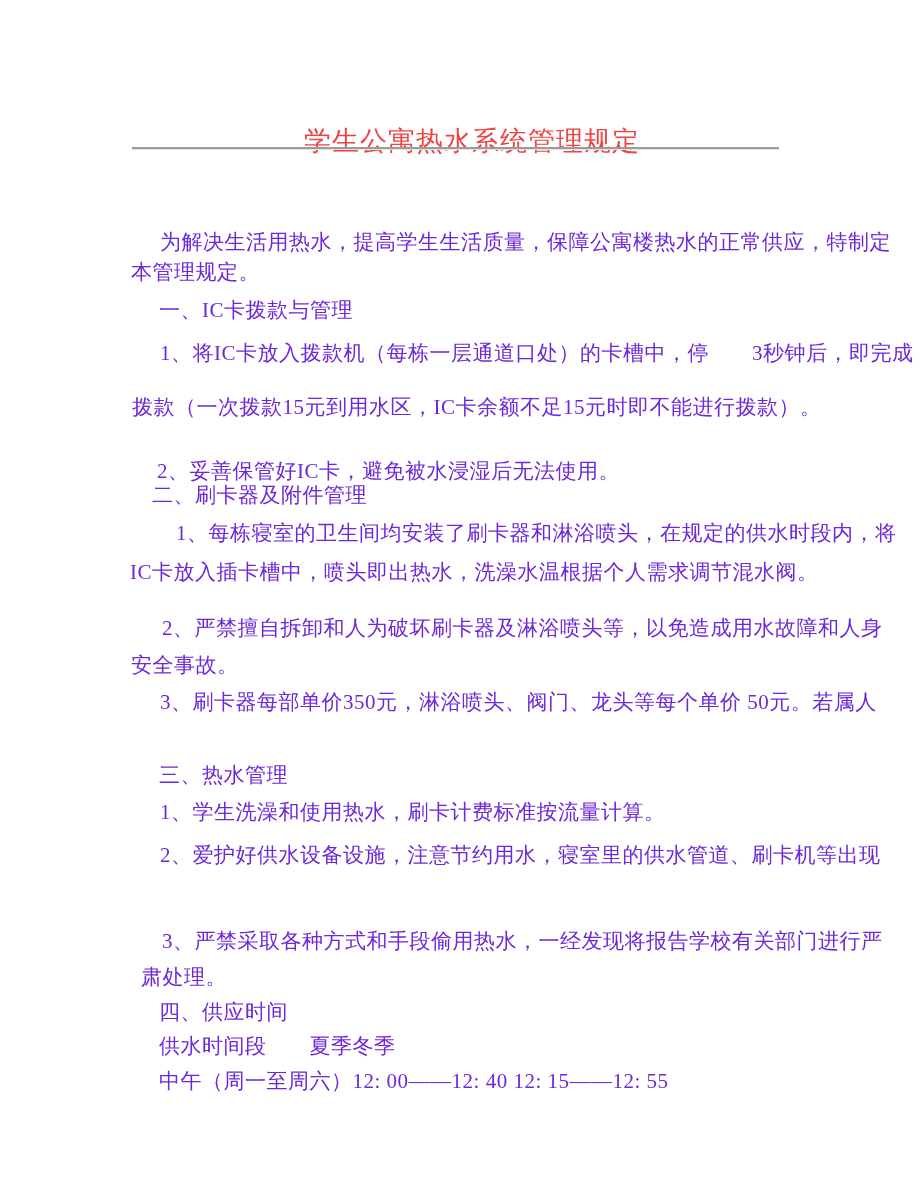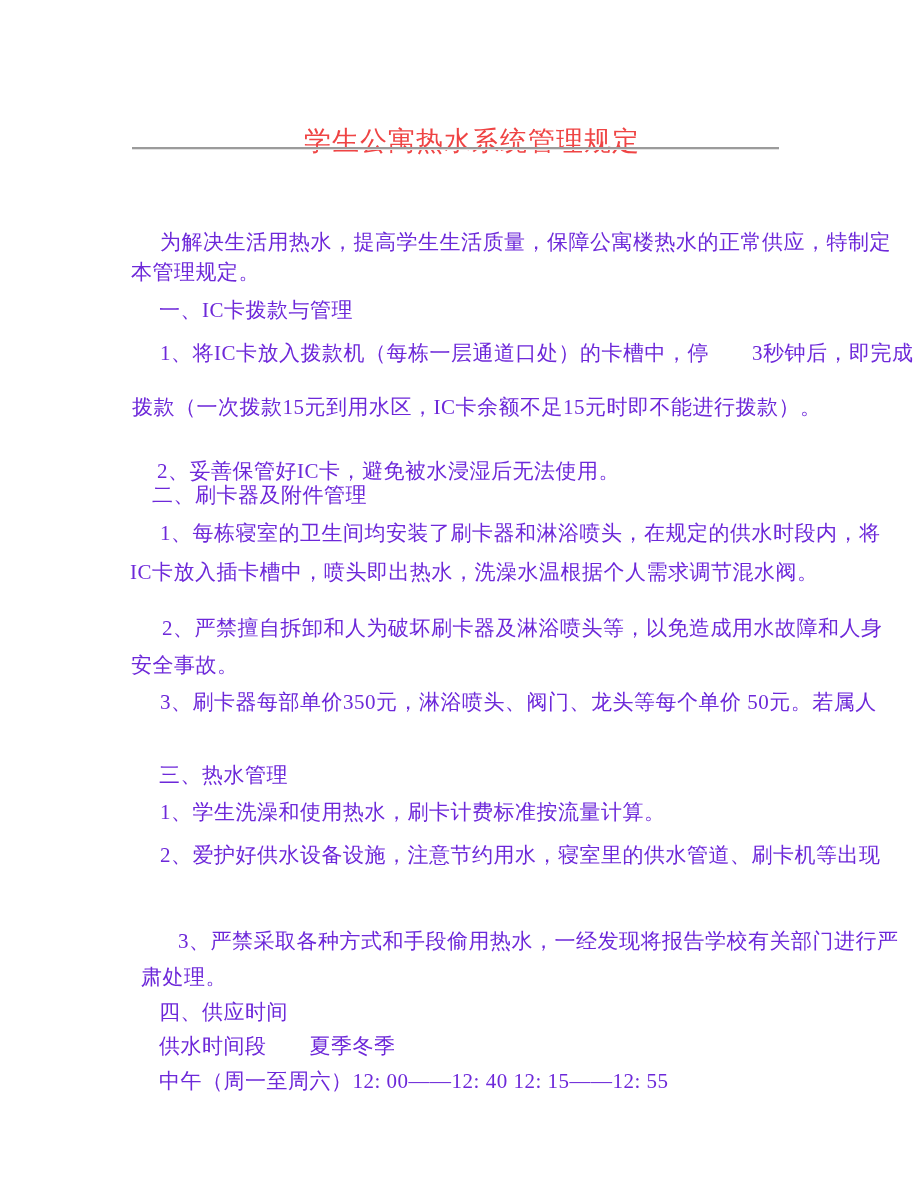--- a/index.html
+++ b/index.html
@@ -55,27 +55,27 @@
   <h1 class="doc-title">学生公寓热水系统管理规定</h1>
   <div class="title-rule"></div>
 
   <div class="line" style="top:231px; left:160px;">为解决生活用热水，提高学生生活质量，保障公寓楼热水的正常供应，特制定</div>
   <div class="line" style="top:261px; left:131px;">本管理规定。</div>
   <div class="line" style="top:299px; left:159px;">一、IC卡拨款与管理</div>
   <div class="line" style="top:342px; left:160px;">1、将IC卡放入拨款机（每栋一层通道口处）的卡槽中，停　　3秒钟后，即完成</div>
   <div class="line" style="top:396px; left:132px;">拨款（一次拨款15元到用水区，IC卡余额不足15元时即不能进行拨款）。</div>
   <div class="line" style="top:460px; left:157px;">2、妥善保管好IC卡，避免被水浸湿后无法使用。</div>
   <div class="line" style="top:484px; left:152px;">二、刷卡器及附件管理</div>
-  <div class="line" style="top:522px; left:160px;text-align:right;">1、每栋寝室的卫生间均安装了刷卡器和淋浴喷头，在规定的供水时段内，将</div>
+  <div class="line" style="top:522px; left:176px;text-align:right;">1、每栋寝室的卫生间均安装了刷卡器和淋浴喷头，在规定的供水时段内，将</div>
   <div class="line" style="top:561px; left:130px;">IC卡放入插卡槽中，喷头即出热水，洗澡水温根据个人需求调节混水阀。</div>
   <div class="line" style="top:617px; left:162px;">2、严禁擅自拆卸和人为破坏刷卡器及淋浴喷头等，以免造成用水故障和人身</div>
   <div class="line" style="top:654px; left:131px;">安全事故。</div>
   <div class="line" style="top:691px; left:160px;">3、刷卡器每部单价350元，淋浴喷头、阀门、龙头等每个单价 50元。若属人</div>
   <div class="line" style="top:764px; left:159px;">三、热水管理</div>
   <div class="line" style="top:801px; left:160px;">1、学生洗澡和使用热水，刷卡计费标准按流量计算。</div>
   <div class="line" style="top:844px; left:160px;">2、爱护好供水设备设施，注意节约用水，寝室里的供水管道、刷卡机等出现</div>
-  <div class="line" style="top:930px; left:162px;margin-left:16px;">3、严禁采取各种方式和手段偷用热水，一经发现将报告学校有关部门进行严</div>
+  <div class="line" style="top:930px; left:162px;">3、严禁采取各种方式和手段偷用热水，一经发现将报告学校有关部门进行严</div>
   <div class="line" style="top:966px; left:131px;margin-left:10px;">肃处理。</div>
   <div class="line" style="top:1001px; left:159px;">四、供应时间</div>
   <div class="line" style="top:1035px; left:159px;">供水时间段　　夏季冬季</div>
   <div class="line" style="top:1070px; left:159px;">中午（周一至周六）12: 00——12: 40 12: 15——12: 55</div>
 
 </div>
 
 </body></html>

